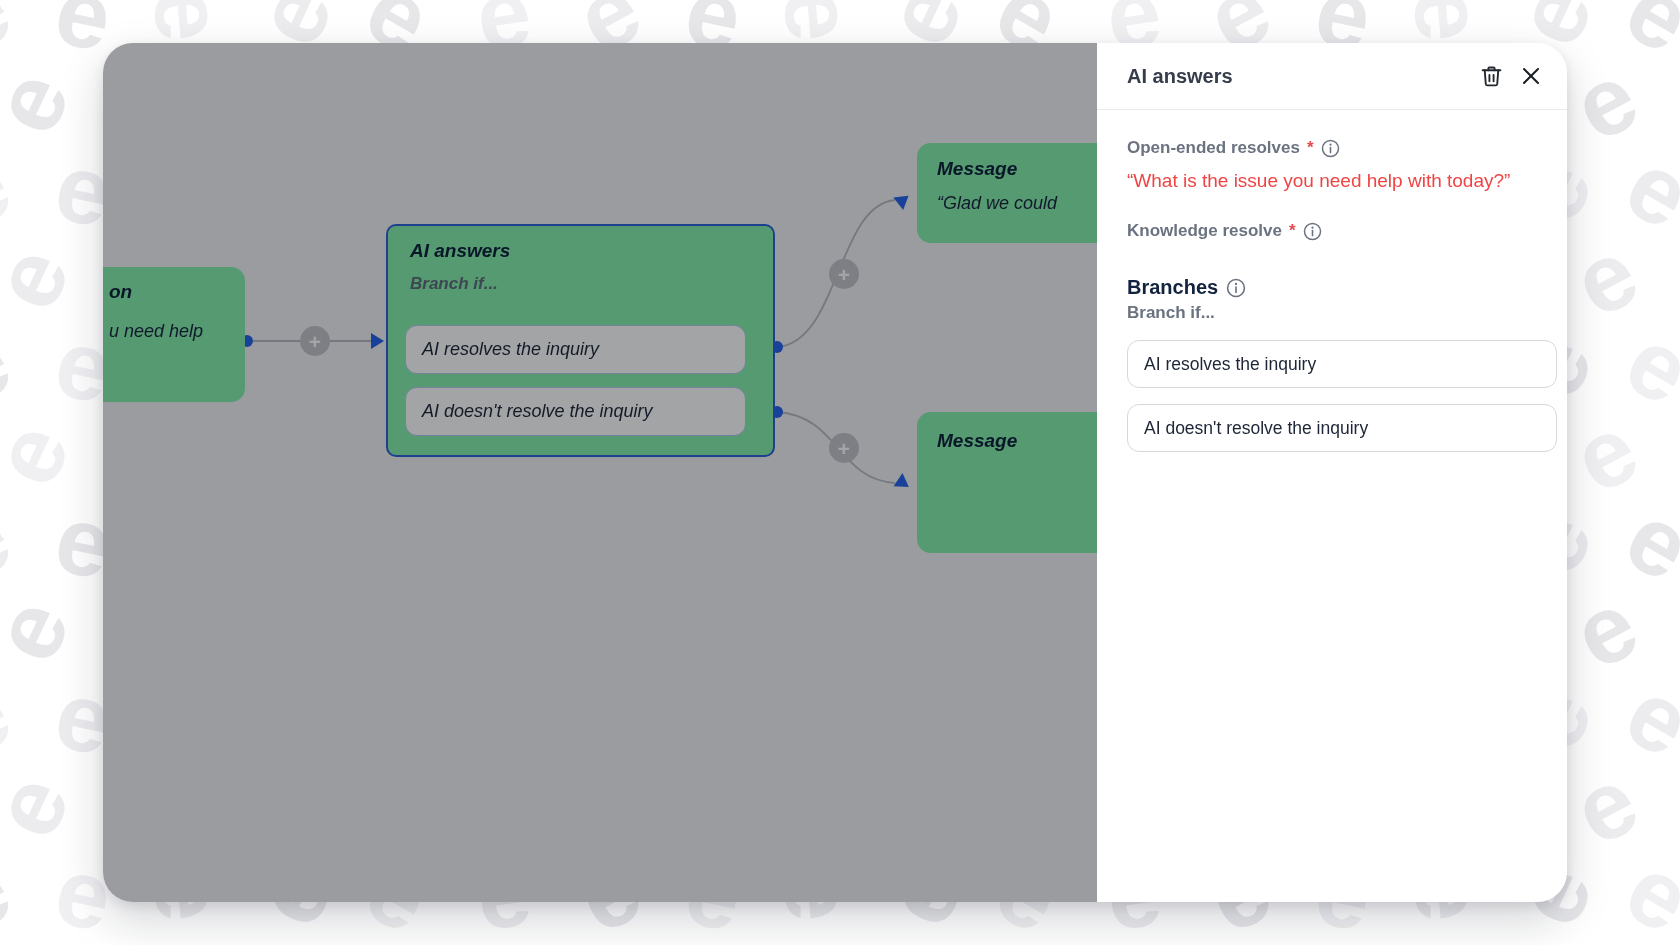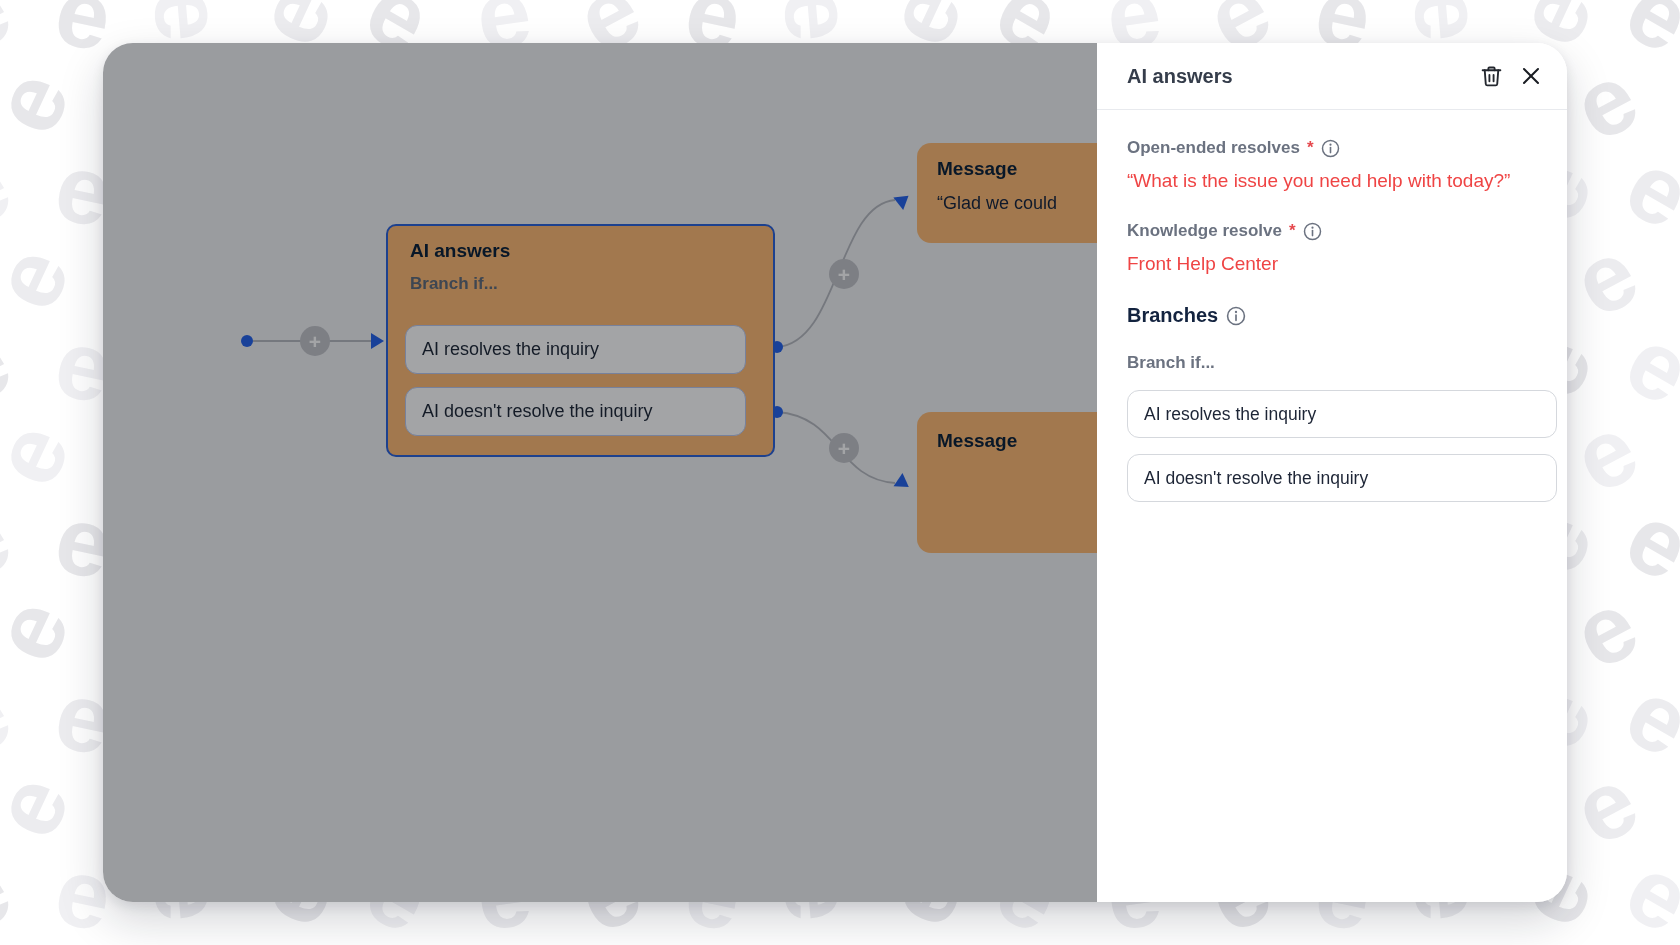--- a/index.html
+++ b/index.html
@@ -14,21 +14,21 @@
 
   
   .modal { position:absolute; left:103px; top:43px; width:1464px; height:859px;
     display:flex; border-radius:30px; z-index:2;
     box-shadow:0 18px 45px rgba(16,24,40,.18), 0 4px 12px rgba(16,24,40,.10); }
 
   
   .canvas { position:relative; width:994px; height:859px; background:#f1f2f4;
     border-radius:30px 0 0 30px; overflow:hidden; }
   .canvas-overlay { position:absolute; inset:0; background:rgba(5,8,14,0.37); z-index:9; }
-  .node { position:absolute; background:#fdba74; border-radius:14px; z-index:3; }
+  .node { position:absolute; background:#86efac; border-radius:14px; z-index:3;font-style:italic; }
   .node .n-title { font-size:19px; font-weight:700; color:#0b2038; }
   .node .n-sub   { font-size:17px; font-weight:600; color:#5f6b7a; }
   .node .n-body  { font-size:18px; color:#16243d; line-height:30px; }
 
   .left-node { left:-64px; top:224px; width:206px; height:135px; padding:14px 14px 14px 70px; }
   .left-node .n-body { margin-top:13px; }
 
   .ai-node { left:283px; top:181px; width:389px; height:233px; border:2px solid #2c62d9;
     border-radius:10px; padding:14px 22px; }
   .ai-node .n-sub { margin-top:12px; }
@@ -54,21 +54,21 @@
   .panel-title { font-size:20px; font-weight:600; color:#353d4b; flex:1; }
   .icon-btn { width:40px; height:40px; display:flex; align-items:center; justify-content:center;
     border:none; background:transparent; cursor:pointer; }
 
   .panel-content { flex:1; padding:28px 12px 0 30px; overflow:hidden; }
   .label-row { display:flex; align-items:center; gap:7px; margin-bottom:9px; }
   .f-label { font-size:17px; font-weight:600; color:#6b7280; }
   .req { font-size:17px; font-weight:700; color:#e5484d; }
   .f-value { font-size:19px; line-height:28px; color:#ef4444; max-width:392px; }
   .section-gap { height:26px; }
-  .branches-head { display:flex; align-items:center; gap:8px; margin-bottom:26px; }
+  .branches-head { display:flex; align-items:center; gap:8px; margin-bottom:4px; }
   .branches-title { font-size:20px; font-weight:700; color:#13233f; }
   .branch-input { display:block; width:430px; height:48px; border:1px solid #d5d8dd;
     border-radius:12px; padding:0 16px; font-size:17.5px; color:#1d2536; background:#fff;
     font-family:"Liberation Sans", sans-serif; outline:none; margin-bottom:16px; }
 
   .panel-footer { flex:0 0 72px; border-top:1px solid #e8eaee; display:flex;
     align-items:center; justify-content:flex-end; gap:13px; padding:0 20px 3px; }
   .btn { height:44px; border-radius:22px; font-size:17.5px; font-weight:600; cursor:pointer;
     font-family:"Liberation Sans", sans-serif; display:flex; align-items:center; }
   .btn-cancel { padding:0 26px; background:#ffffff; border:1px solid #d9dce1; color:#15202f; }
@@ -300,20 +300,24 @@
 
         <path d="M674 369 C 736 373 734 436 792 440" fill="none" stroke="#b7bac0" stroke-width="1.8"></path>
         <circle cx="674" cy="369" r="6" fill="#2563eb"></circle>
         <polygon points="794,432 807,440 794,448" fill="#2563eb" transform="rotate(34 800 440)"></polygon>
       </svg>
 
       <div class="plus-btn" style="left:197px; top:283px;">+</div>
       <div class="plus-btn" style="left:726px; top:216px;">+</div>
       <div class="plus-btn" style="left:726px; top:390px;">+</div>
 
+      <div class="node left-node">
+        <div class="n-title">on</div>
+        <div class="n-body">u need help</div>
+      </div>
 
       <div class="node ai-node">
         <div class="n-title">AI answers</div>
         <div class="n-sub">Branch if...</div>
         <div class="chip chip1">AI resolves the inquiry</div>
         <div class="chip chip2">AI doesn't resolve the inquiry</div>
       </div>
 
       <div class="node msg1">
         <div class="n-title">Message</div>
@@ -365,21 +369,20 @@
 
         <div class="label-row">
           <span class="f-label">Knowledge resolve</span>
           <span class="req">*</span>
           <svg width="19" height="19" viewBox="0 0 19 19" fill="none">
             <circle cx="9.5" cy="9.5" r="8" stroke="#6b7280" stroke-width="1.5"></circle>
             <path d="M9.5 8.6v5" stroke="#6b7280" stroke-width="1.6" stroke-linecap="round"></path>
             <circle cx="9.5" cy="5.7" r="1.1" fill="#6b7280"></circle>
           </svg>
         </div>
-        <div class="f-value">Front Help Center</div>
 
         <div class="section-gap"></div>
 
         <div class="branches-head">
           <span class="branches-title">Branches</span>
           <svg width="20" height="20" viewBox="0 0 19 19" fill="none">
             <circle cx="9.5" cy="9.5" r="8" stroke="#6b7280" stroke-width="1.5"></circle>
             <path d="M9.5 8.6v5" stroke="#6b7280" stroke-width="1.6" stroke-linecap="round"></path>
             <circle cx="9.5" cy="5.7" r="1.1" fill="#6b7280"></circle>
           </svg>

